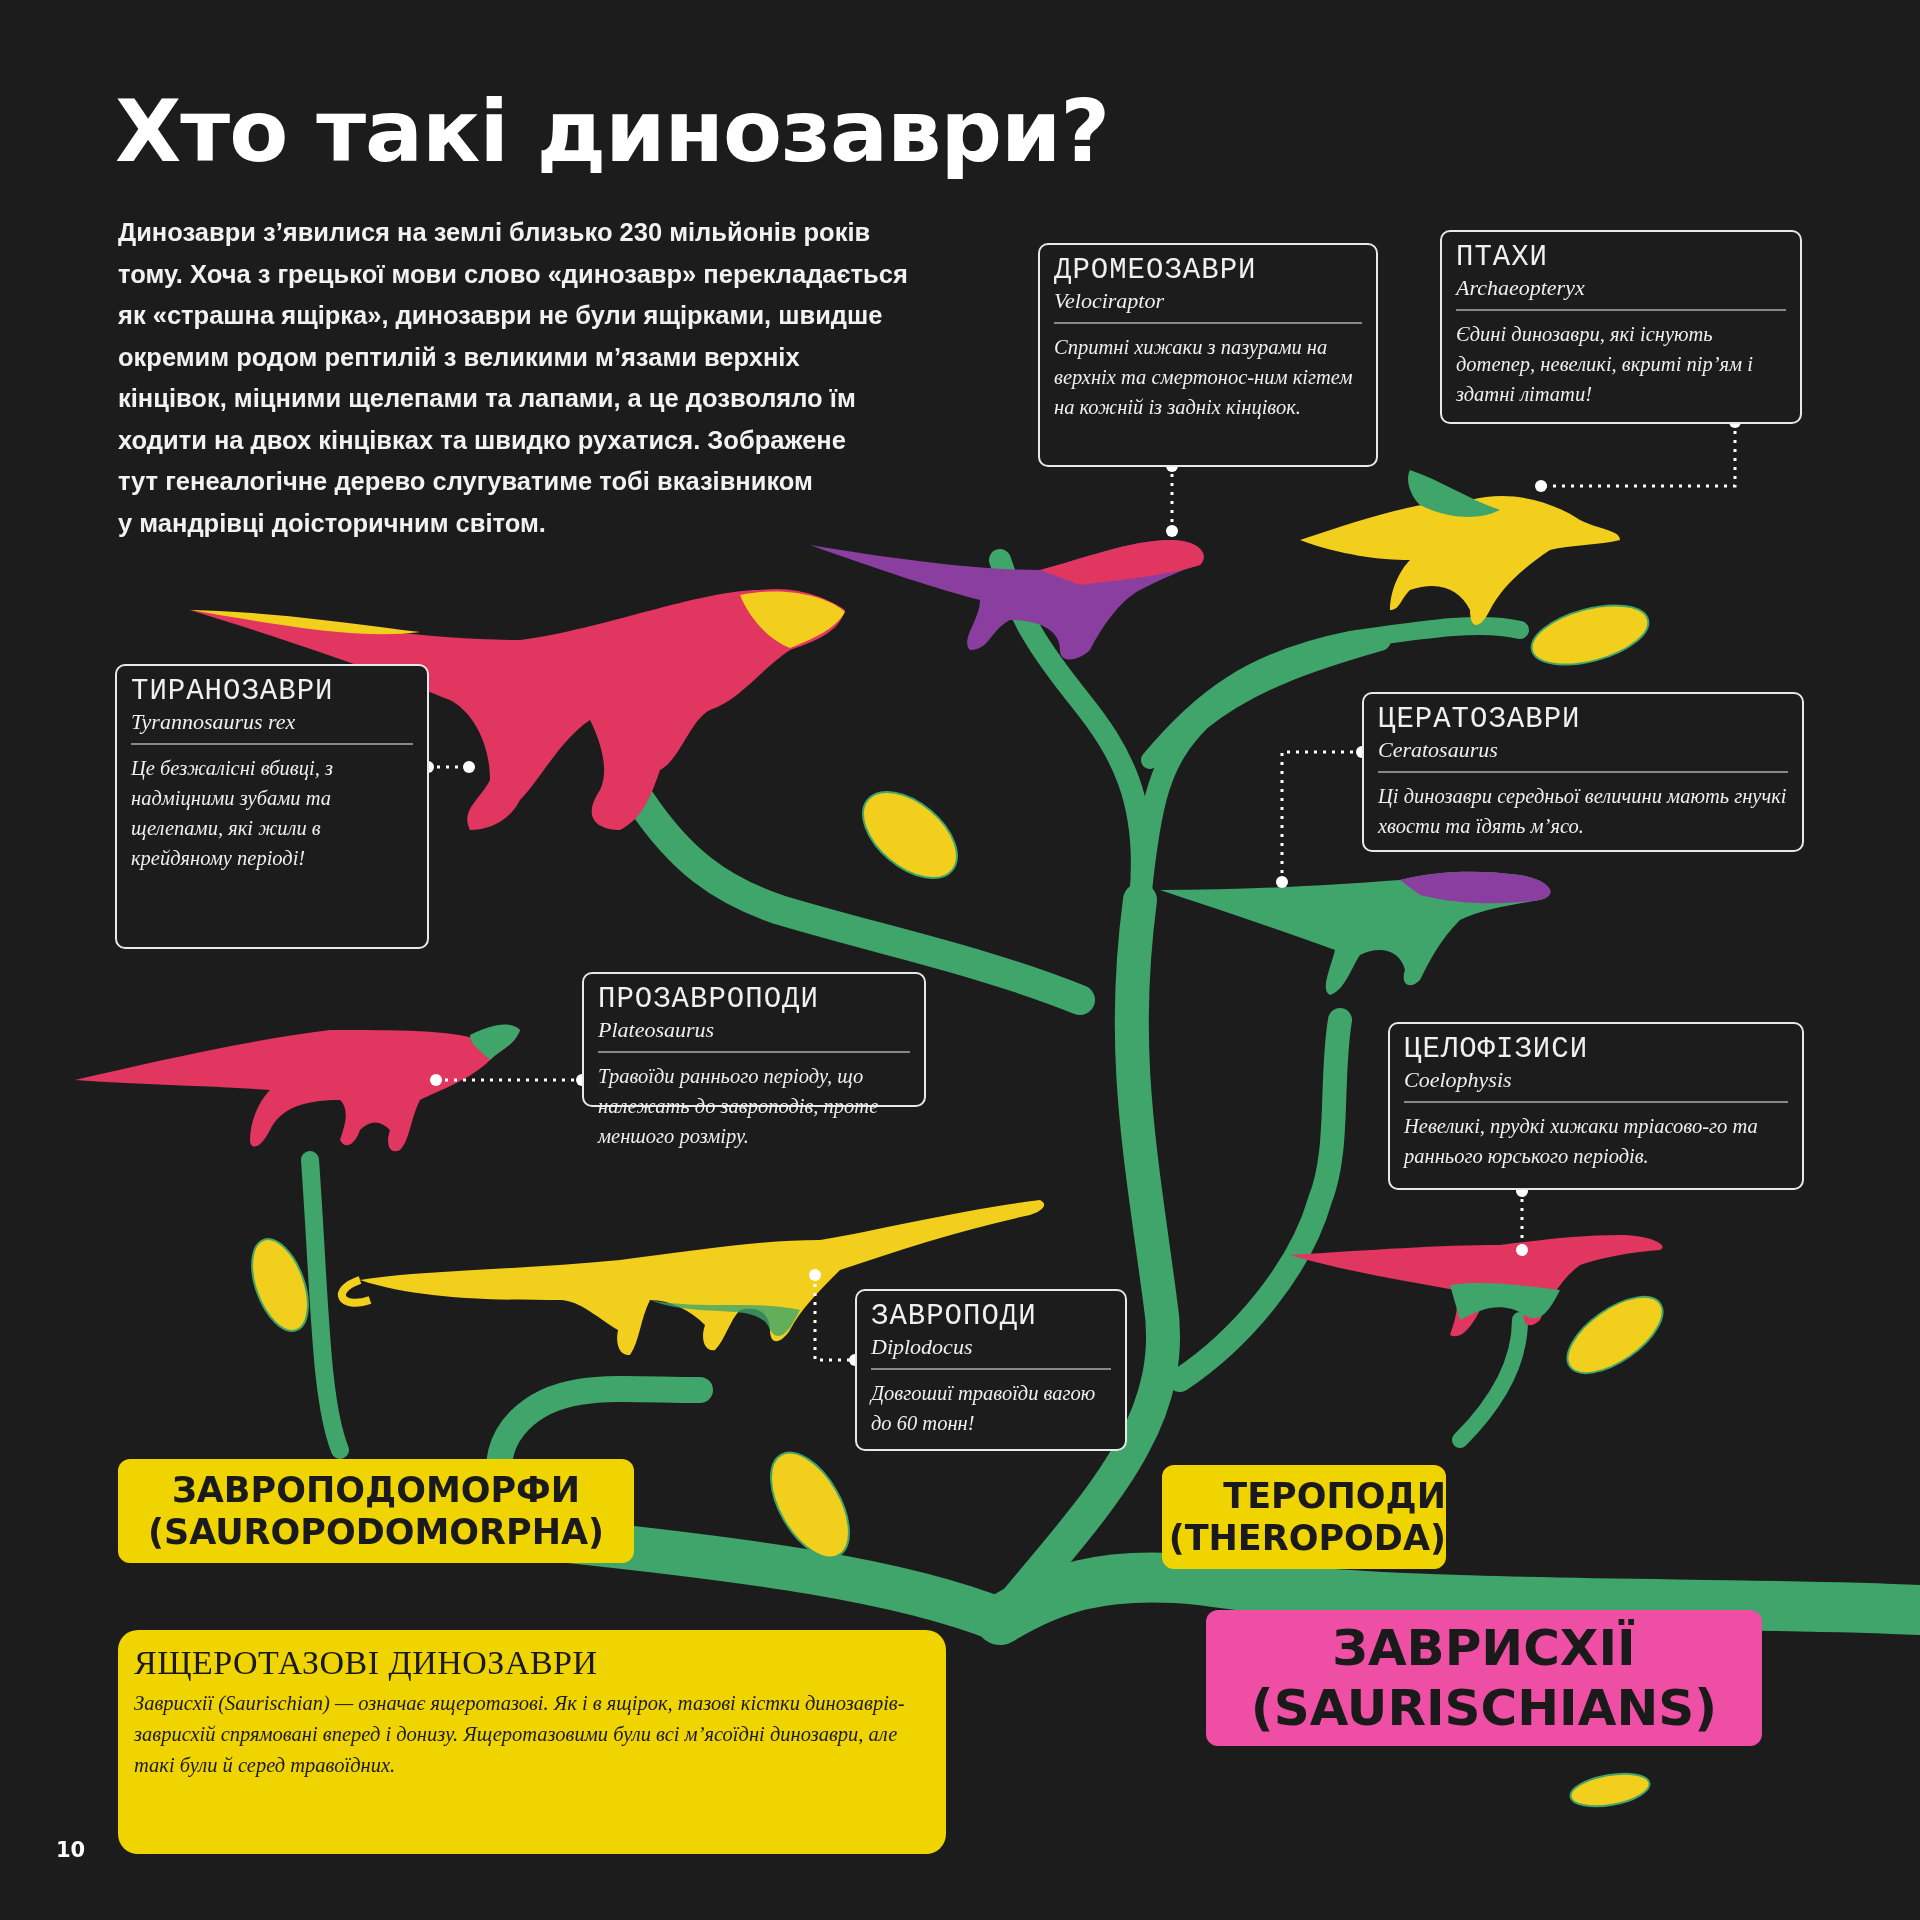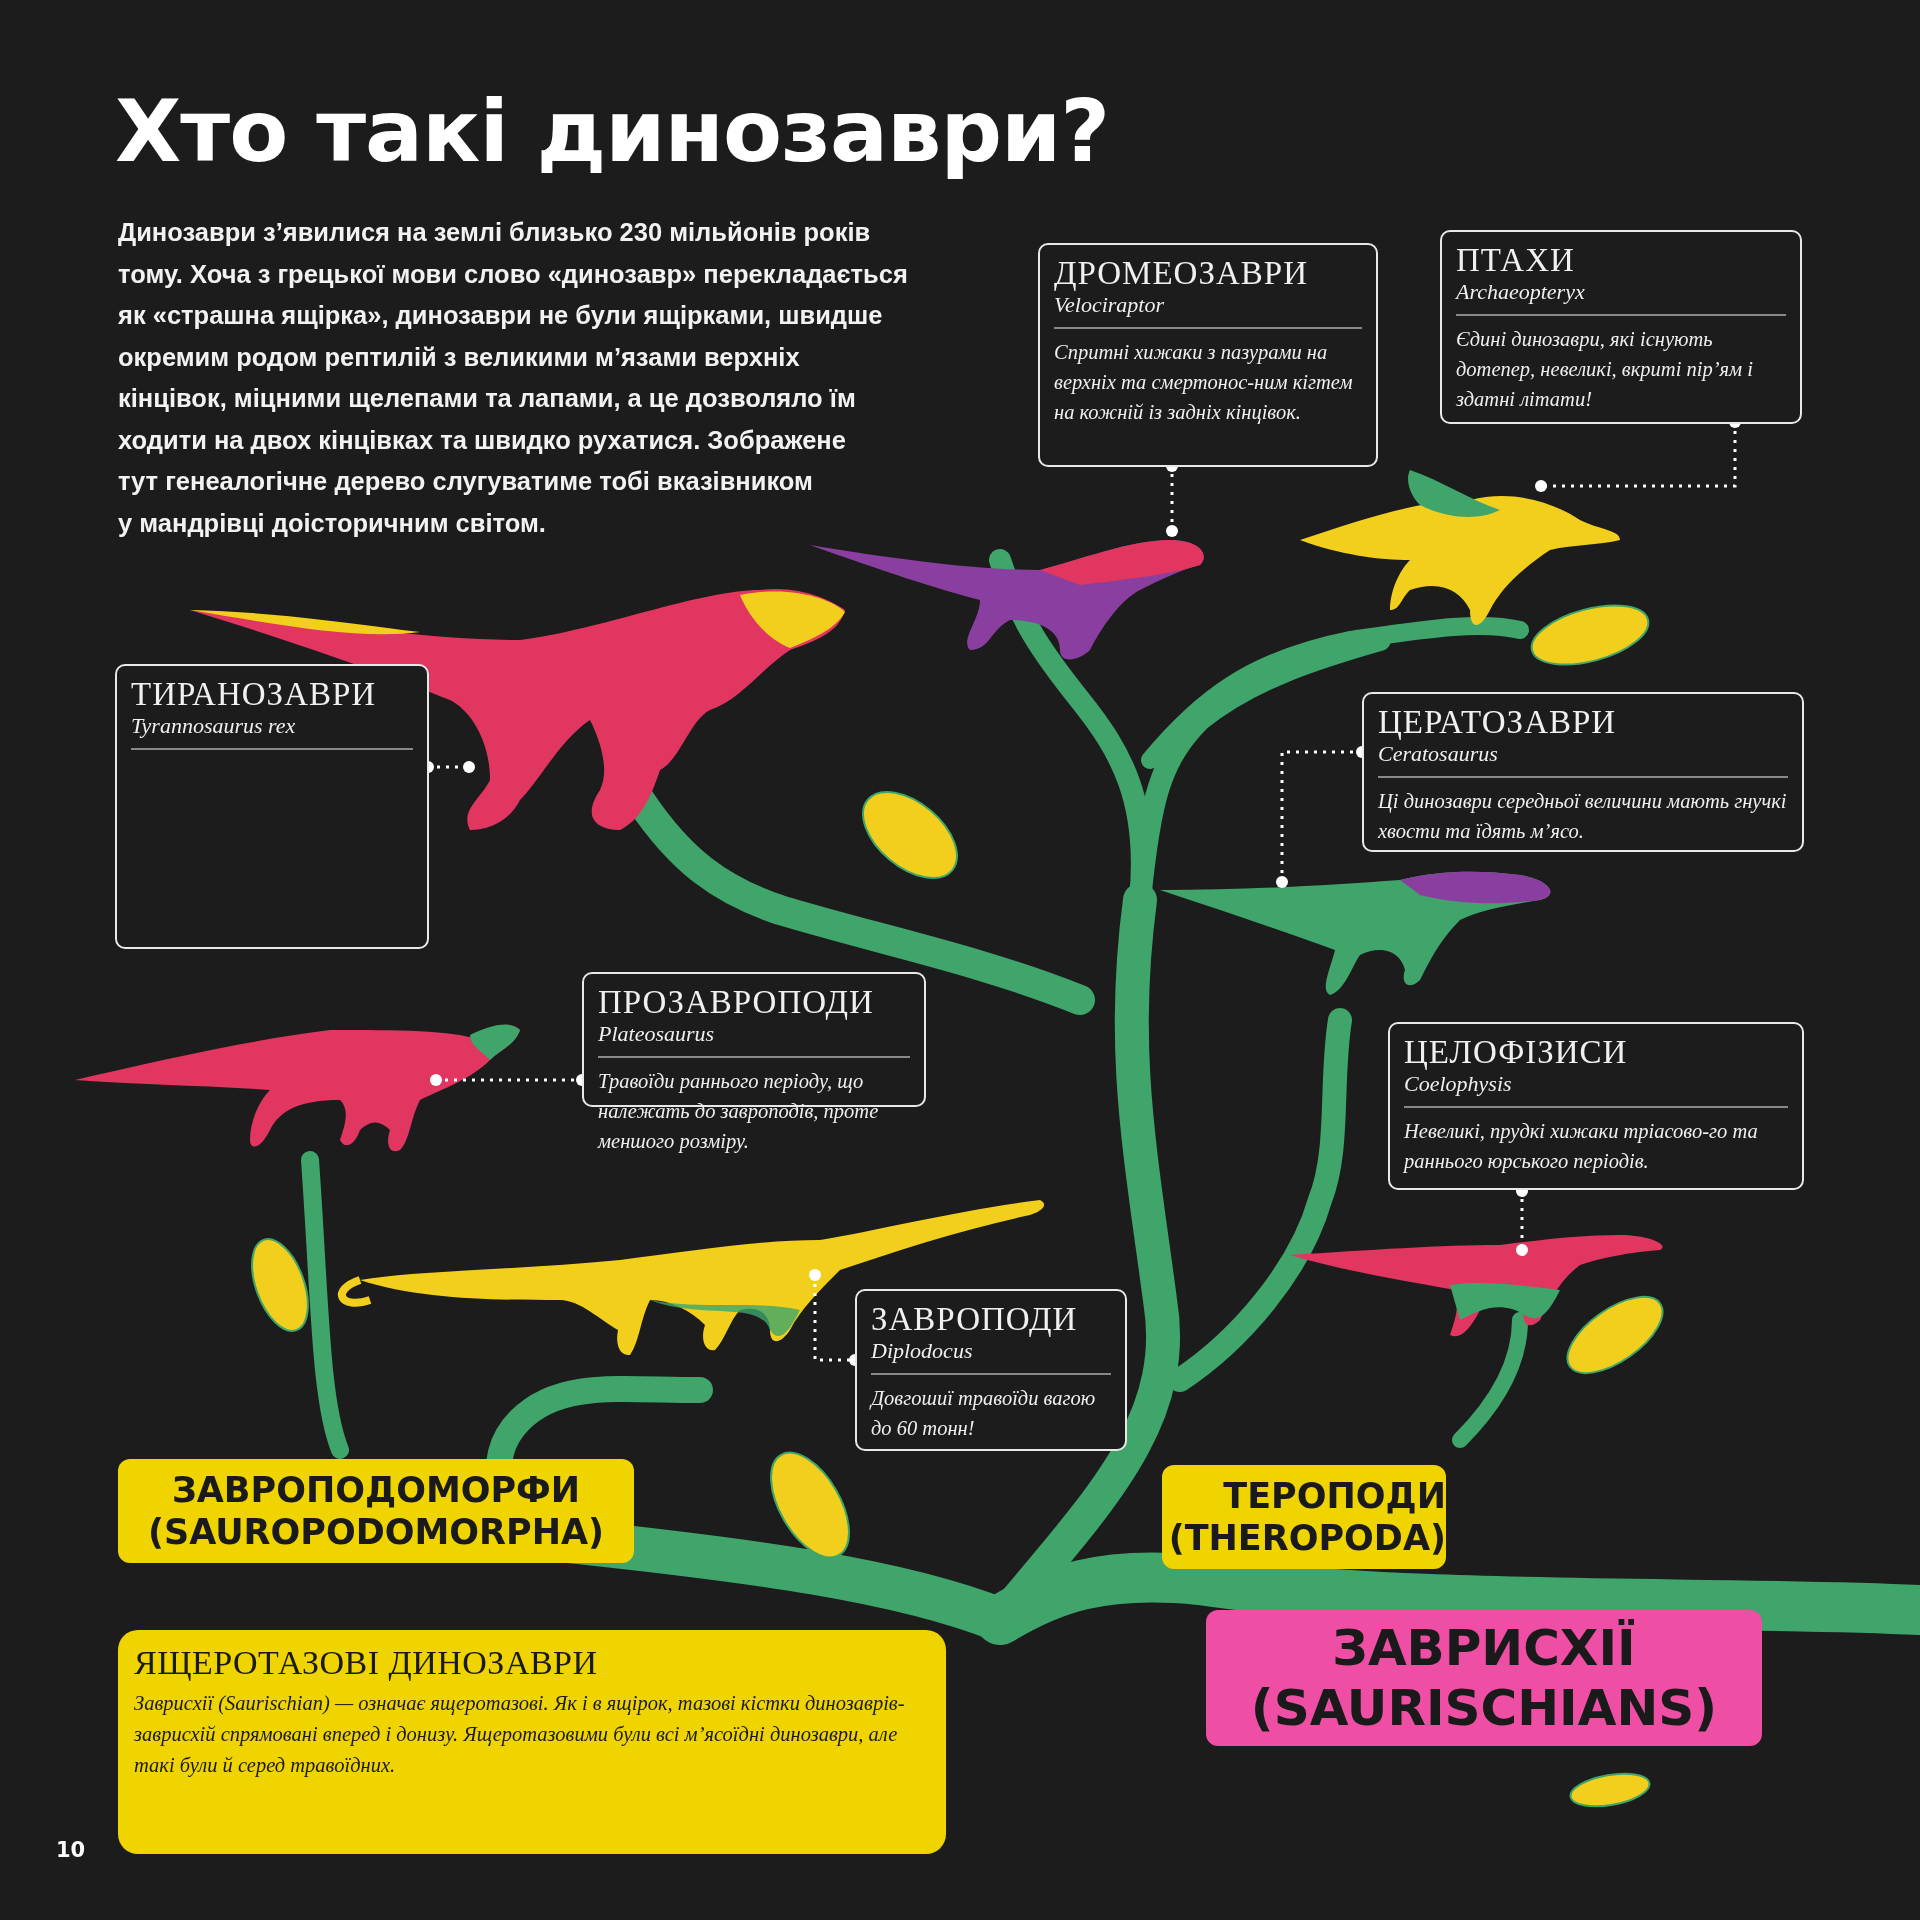--- a/index.html
+++ b/index.html
@@ -17,21 +17,21 @@
       font-size: 25.5px; line-height: 41.5px; color: #f2f2f2;
     }
 
     svg.art { position: absolute; left: 0; top: 0; width: 1920px; height: 1920px; }
 
     .card {
       position: absolute; border: 2px solid #e8e8e8; border-radius: 10px;
       background: #1c1c1c; padding: 10px 14px 10px 14px;
       font-family: "DejaVu Serif", serif; color: #f0f0f0;
     }
-    .card .c-title { font-family: Liberation Serif, serif; font-size: 33px; letter-spacing: 1px; line-height: 1.1; }
+    .card .c-title { font-family: Liberation Mono, monospace; font-size: 29px; letter-spacing: 1px; line-height: 1.1; }
     .card .c-latin { font-family: "Liberation Serif", serif; font-style: italic; font-size: 22px; line-height: 1.3; padding-bottom: 7px; border-bottom: 2px solid #888; margin-bottom: 8px; }
     .card .c-text { font-family: "Liberation Serif", serif; font-style: italic; font-size: 20.5px; line-height: 30px; }
 
     .label-yellow {
       position: absolute; background: #f0d400; color: #1a1a1a; border-radius: 12px;
       font-family: "DejaVu Sans", sans-serif; font-weight: bold; text-align: center;
       display: flex; flex-direction: column; justify-content: center; align-items: center;
       line-height: 1.2;
       margin-top: 27px;
     }
@@ -164,20 +164,21 @@
 
 <div class="card" style="left:1440px;top:230px;width:362px;height:194px;">
   <div class="c-title">ПТАХИ</div>
   <div class="c-latin">Archaeopteryx</div>
   <div class="c-text">Єдині динозаври, які існують дотепер, невеликі, вкриті пір’ям і здатні літати!</div>
 </div>
 
 <div class="card" style="left:115px;top:664px;width:314px;height:285px;">
   <div class="c-title">ТИРАНОЗАВРИ</div>
   <div class="c-latin">Tyrannosaurus rex</div>
+  <div class="c-text">Це безжалісні вбивці, з надміцними зубами та щелепами, які жили в крейдяному періоді!</div>
 </div>
 
 <div class="card" style="left:1362px;top:692px;width:442px;height:160px;">
   <div class="c-title">ЦЕРАТОЗАВРИ</div>
   <div class="c-latin">Ceratosaurus</div>
   <div class="c-text">Ці динозаври середньої величини мають гнучкі хвости та їдять м’ясо.</div>
 </div>
 
 <div class="card" style="left:582px;top:972px;width:344px;height:135px;">
   <div class="c-title">ПРОЗАВРОПОДИ</div>

